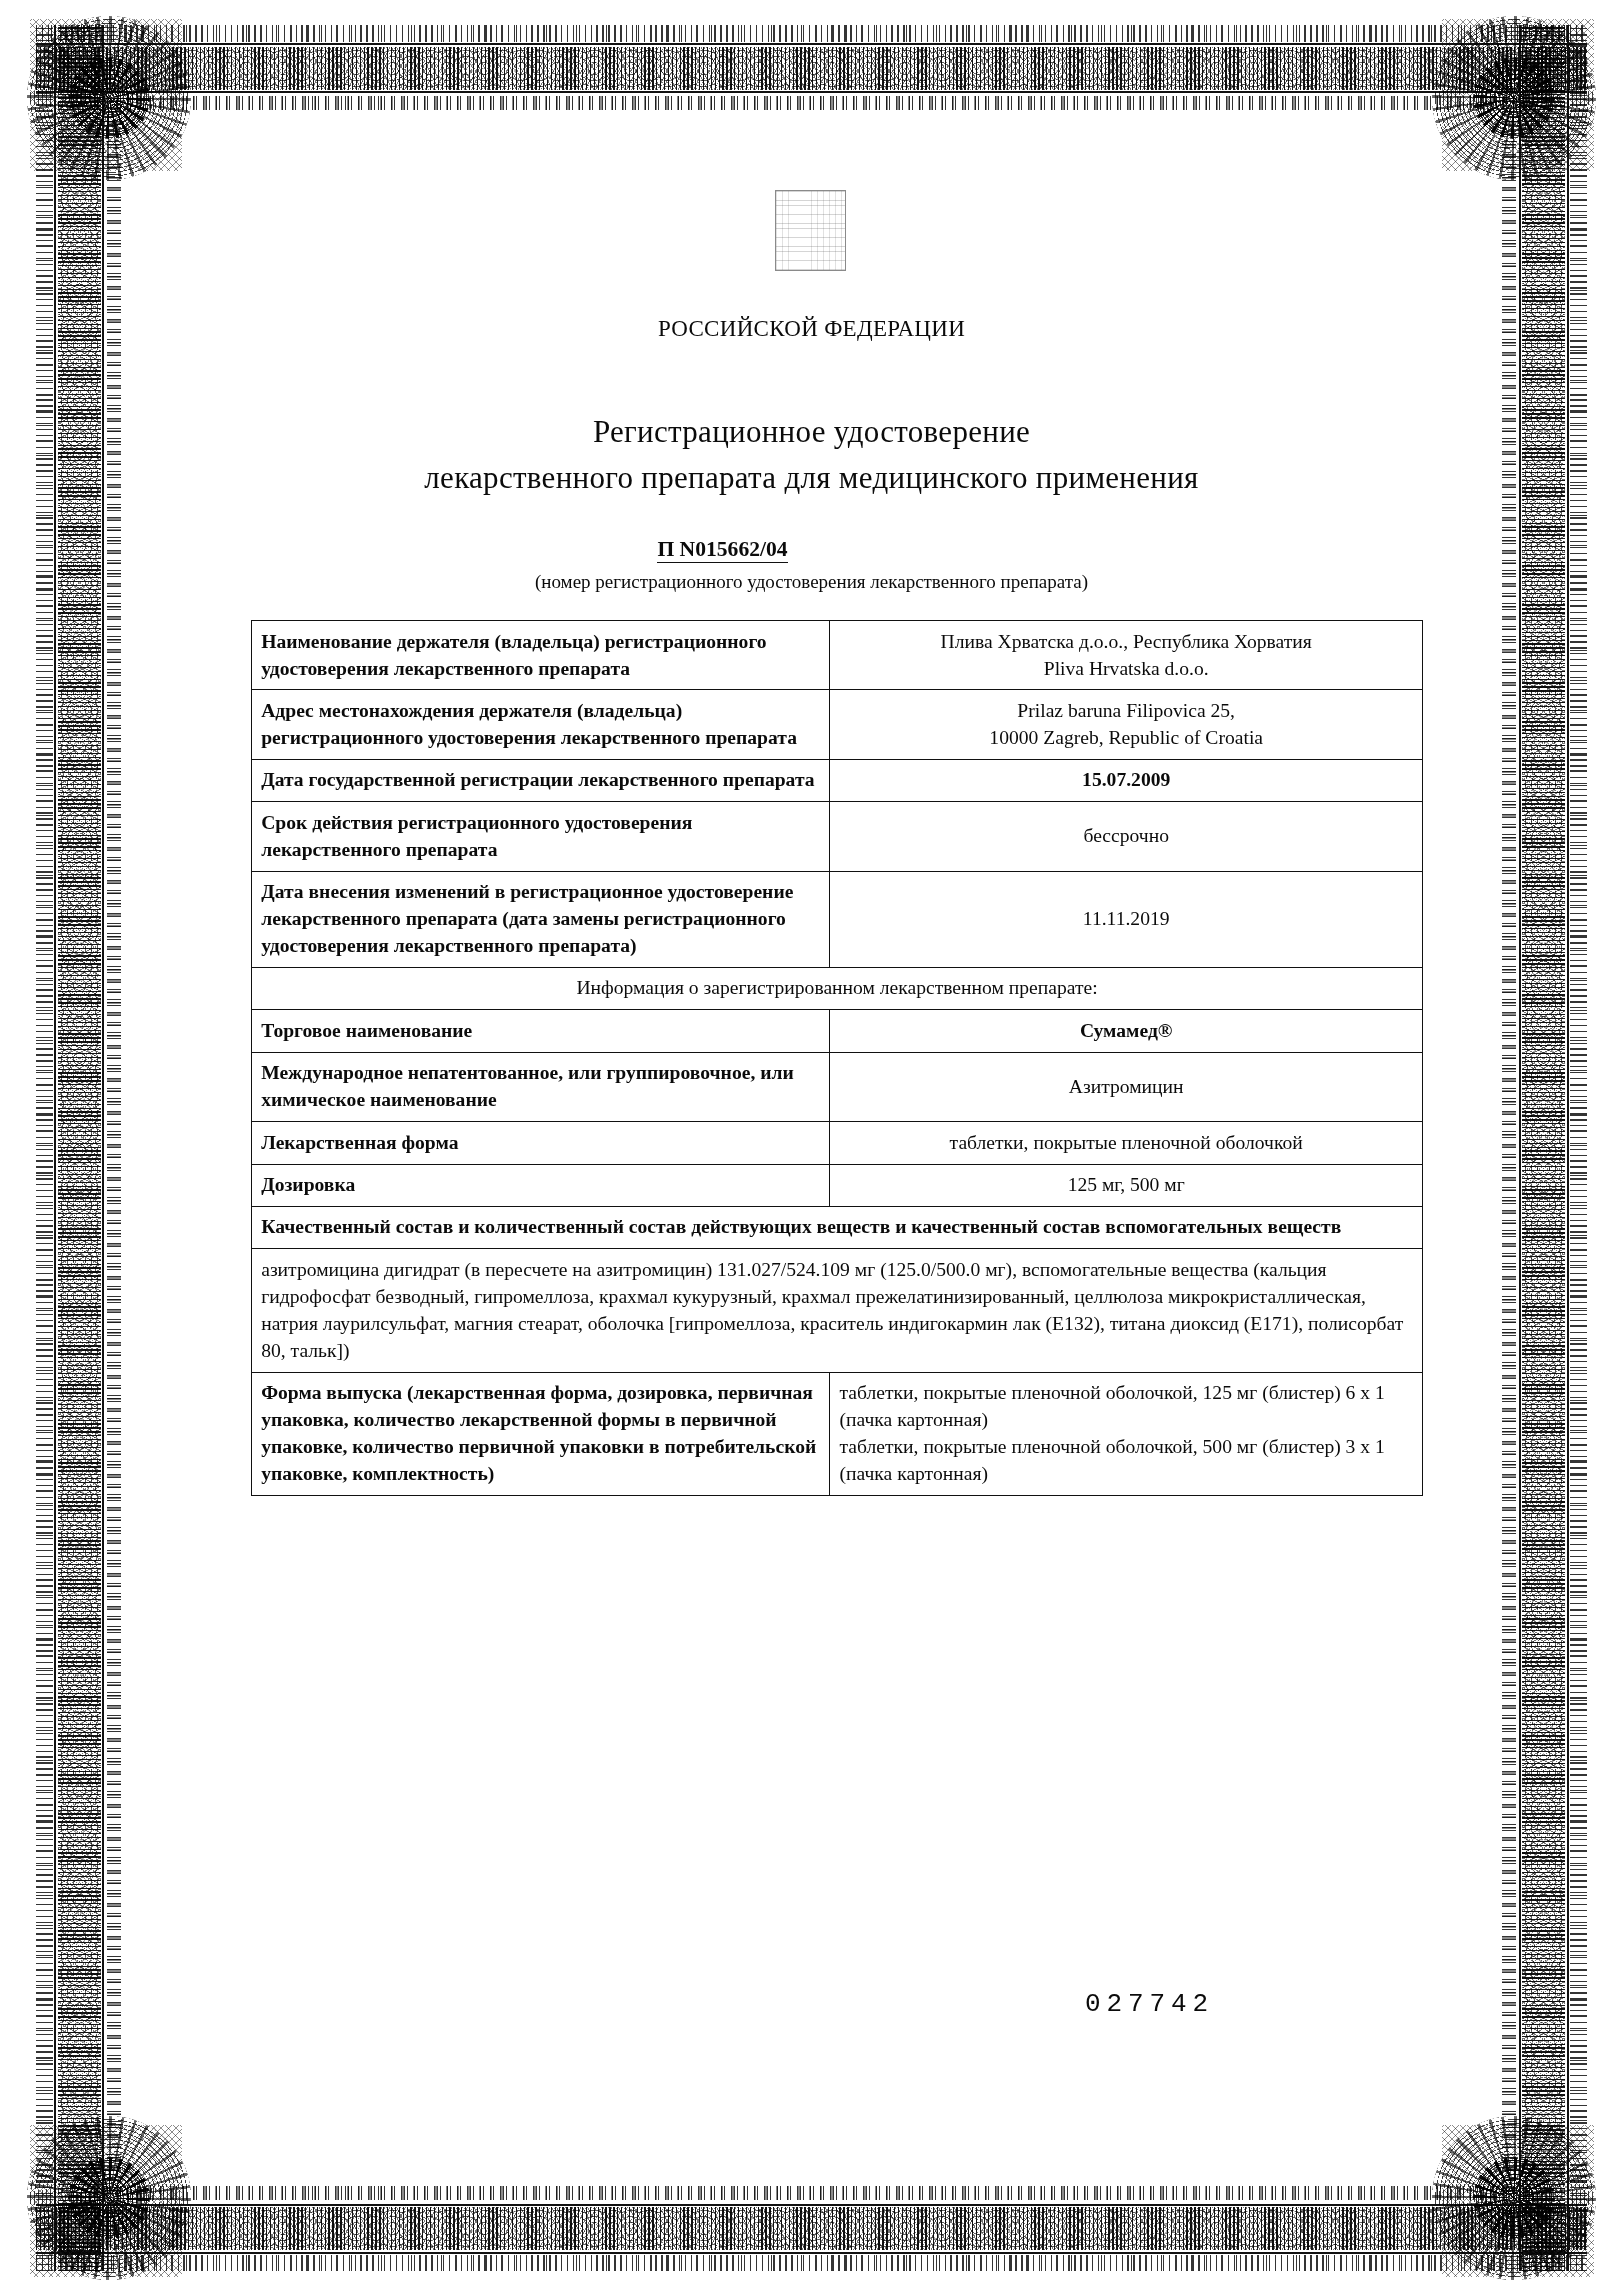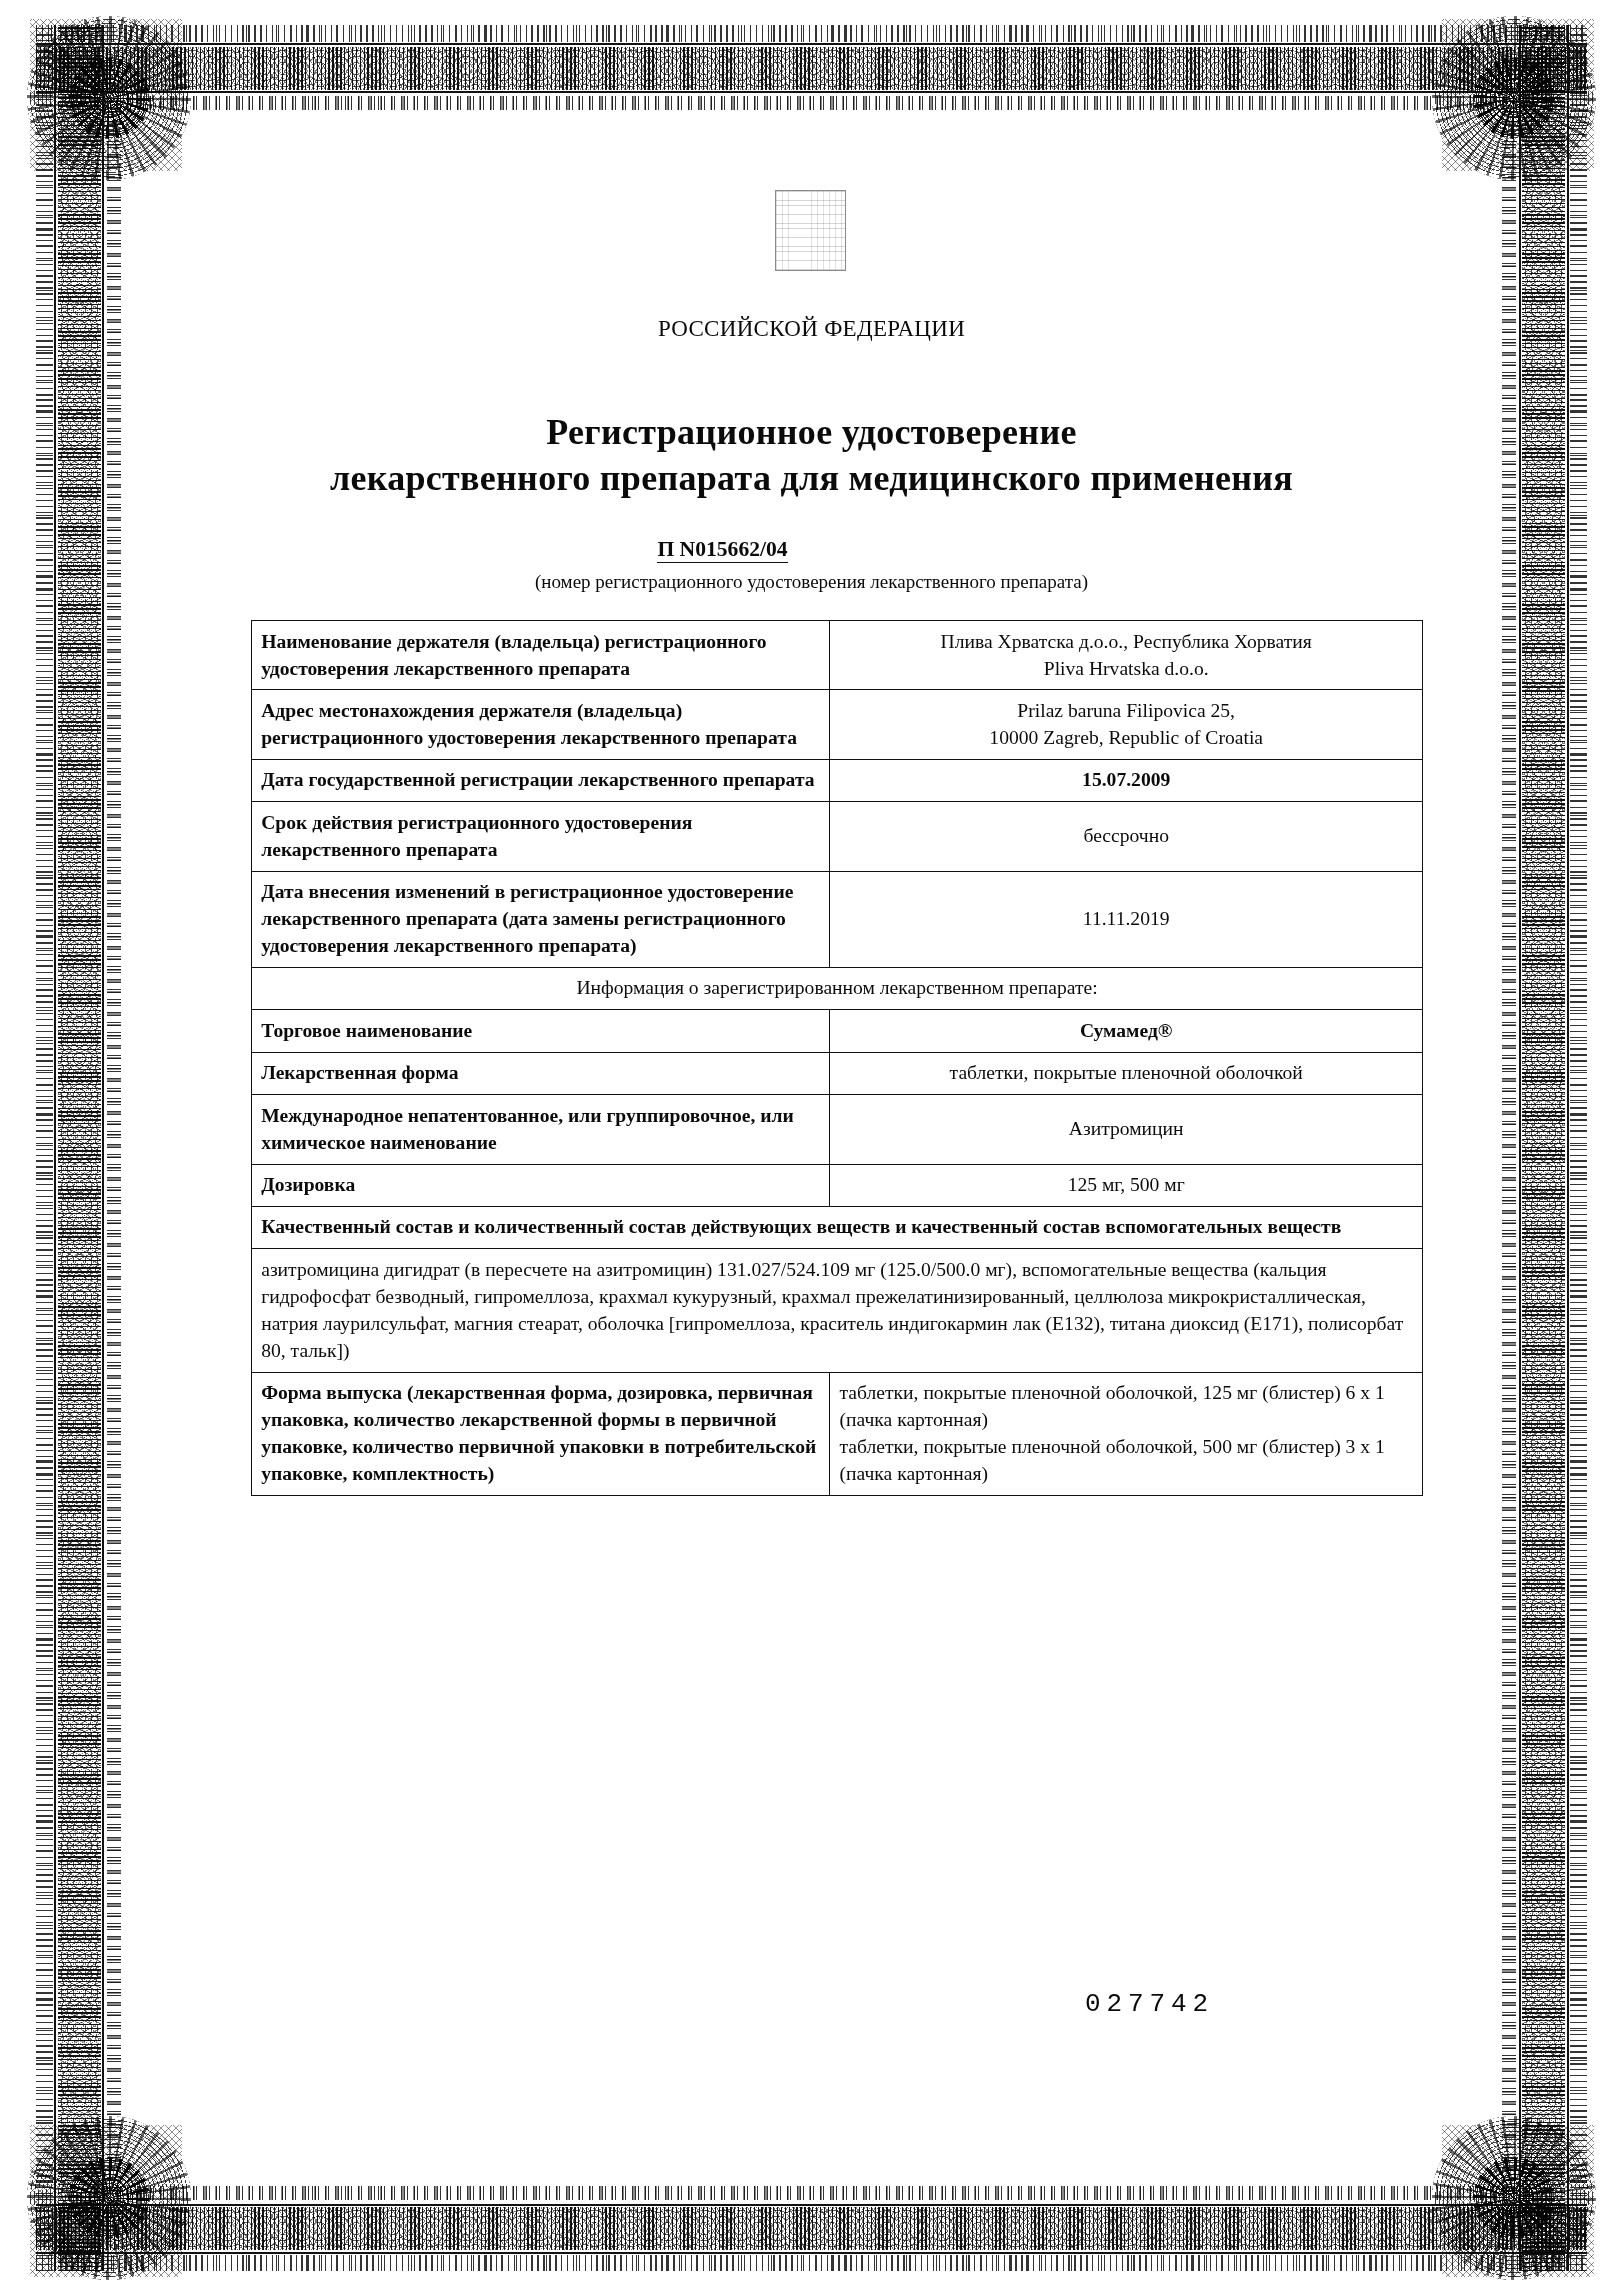--- a/index.html
+++ b/index.html
@@ -88,21 +88,21 @@
       repeating-linear-gradient(90deg,rgba(0,0,0,.22) 0 0.7px,transparent 0.7px 5.9px);
   }
 
   .ministry{
     position:absolute;left:0;top:315px;width:1623px;text-align:center;
     font-size:23px;line-height:28px;letter-spacing:0.3px;
   }
 
   .title{
     position:absolute;left:0;top:409px;width:1623px;text-align:center;
-    font-weight:bold;font-size:36px;line-height:46px;letter-spacing:0.3px;
+    font-weight:normal;font-size:31px;line-height:46px;letter-spacing:0.3px;
   }
 
   .regnum{
     position:absolute;left:0;top:537px;width:1445px;text-align:center;
     font-weight:bold;font-size:21.6px;
   }
   .regnum span{border-bottom:1.3px solid #111;padding-bottom:1.3px;}
 
   .regnum-sub{
     position:absolute;left:0;top:571px;width:1623px;text-align:center;
@@ -227,27 +227,27 @@
       <tr>
         <td class="section" colspan="2">Информация о зарегистрированном лекарственном препарате:</td>
       </tr>
 
       <tr>
         <td class="lbl">Торговое наименование</td>
         <td class="val full-bold">Сумамед®</td>
       </tr>
 
       <tr>
+        <td class="lbl">Международное непатентованное, или группировочное, или химическое наименование</td>
+        <td class="val">Азитромицин</td>
+      </tr>
+
+      <tr>
         <td class="lbl">Лекарственная форма</td>
         <td class="val">таблетки, покрытые пленочной оболочкой</td>
-      </tr>
-
-      <tr>
-        <td class="lbl">Международное непатентованное, или группировочное, или химическое наименование</td>
-        <td class="val">Азитромицин</td>
       </tr>
 
       <tr>
         <td class="lbl">Дозировка</td>
         <td class="val">125 мг, 500 мг</td>
       </tr>
 
       <tr>
         <td class="full-bold" colspan="2">Качественный состав и количественный состав действующих веществ и качественный состав вспомогательных веществ</td>
       </tr>

